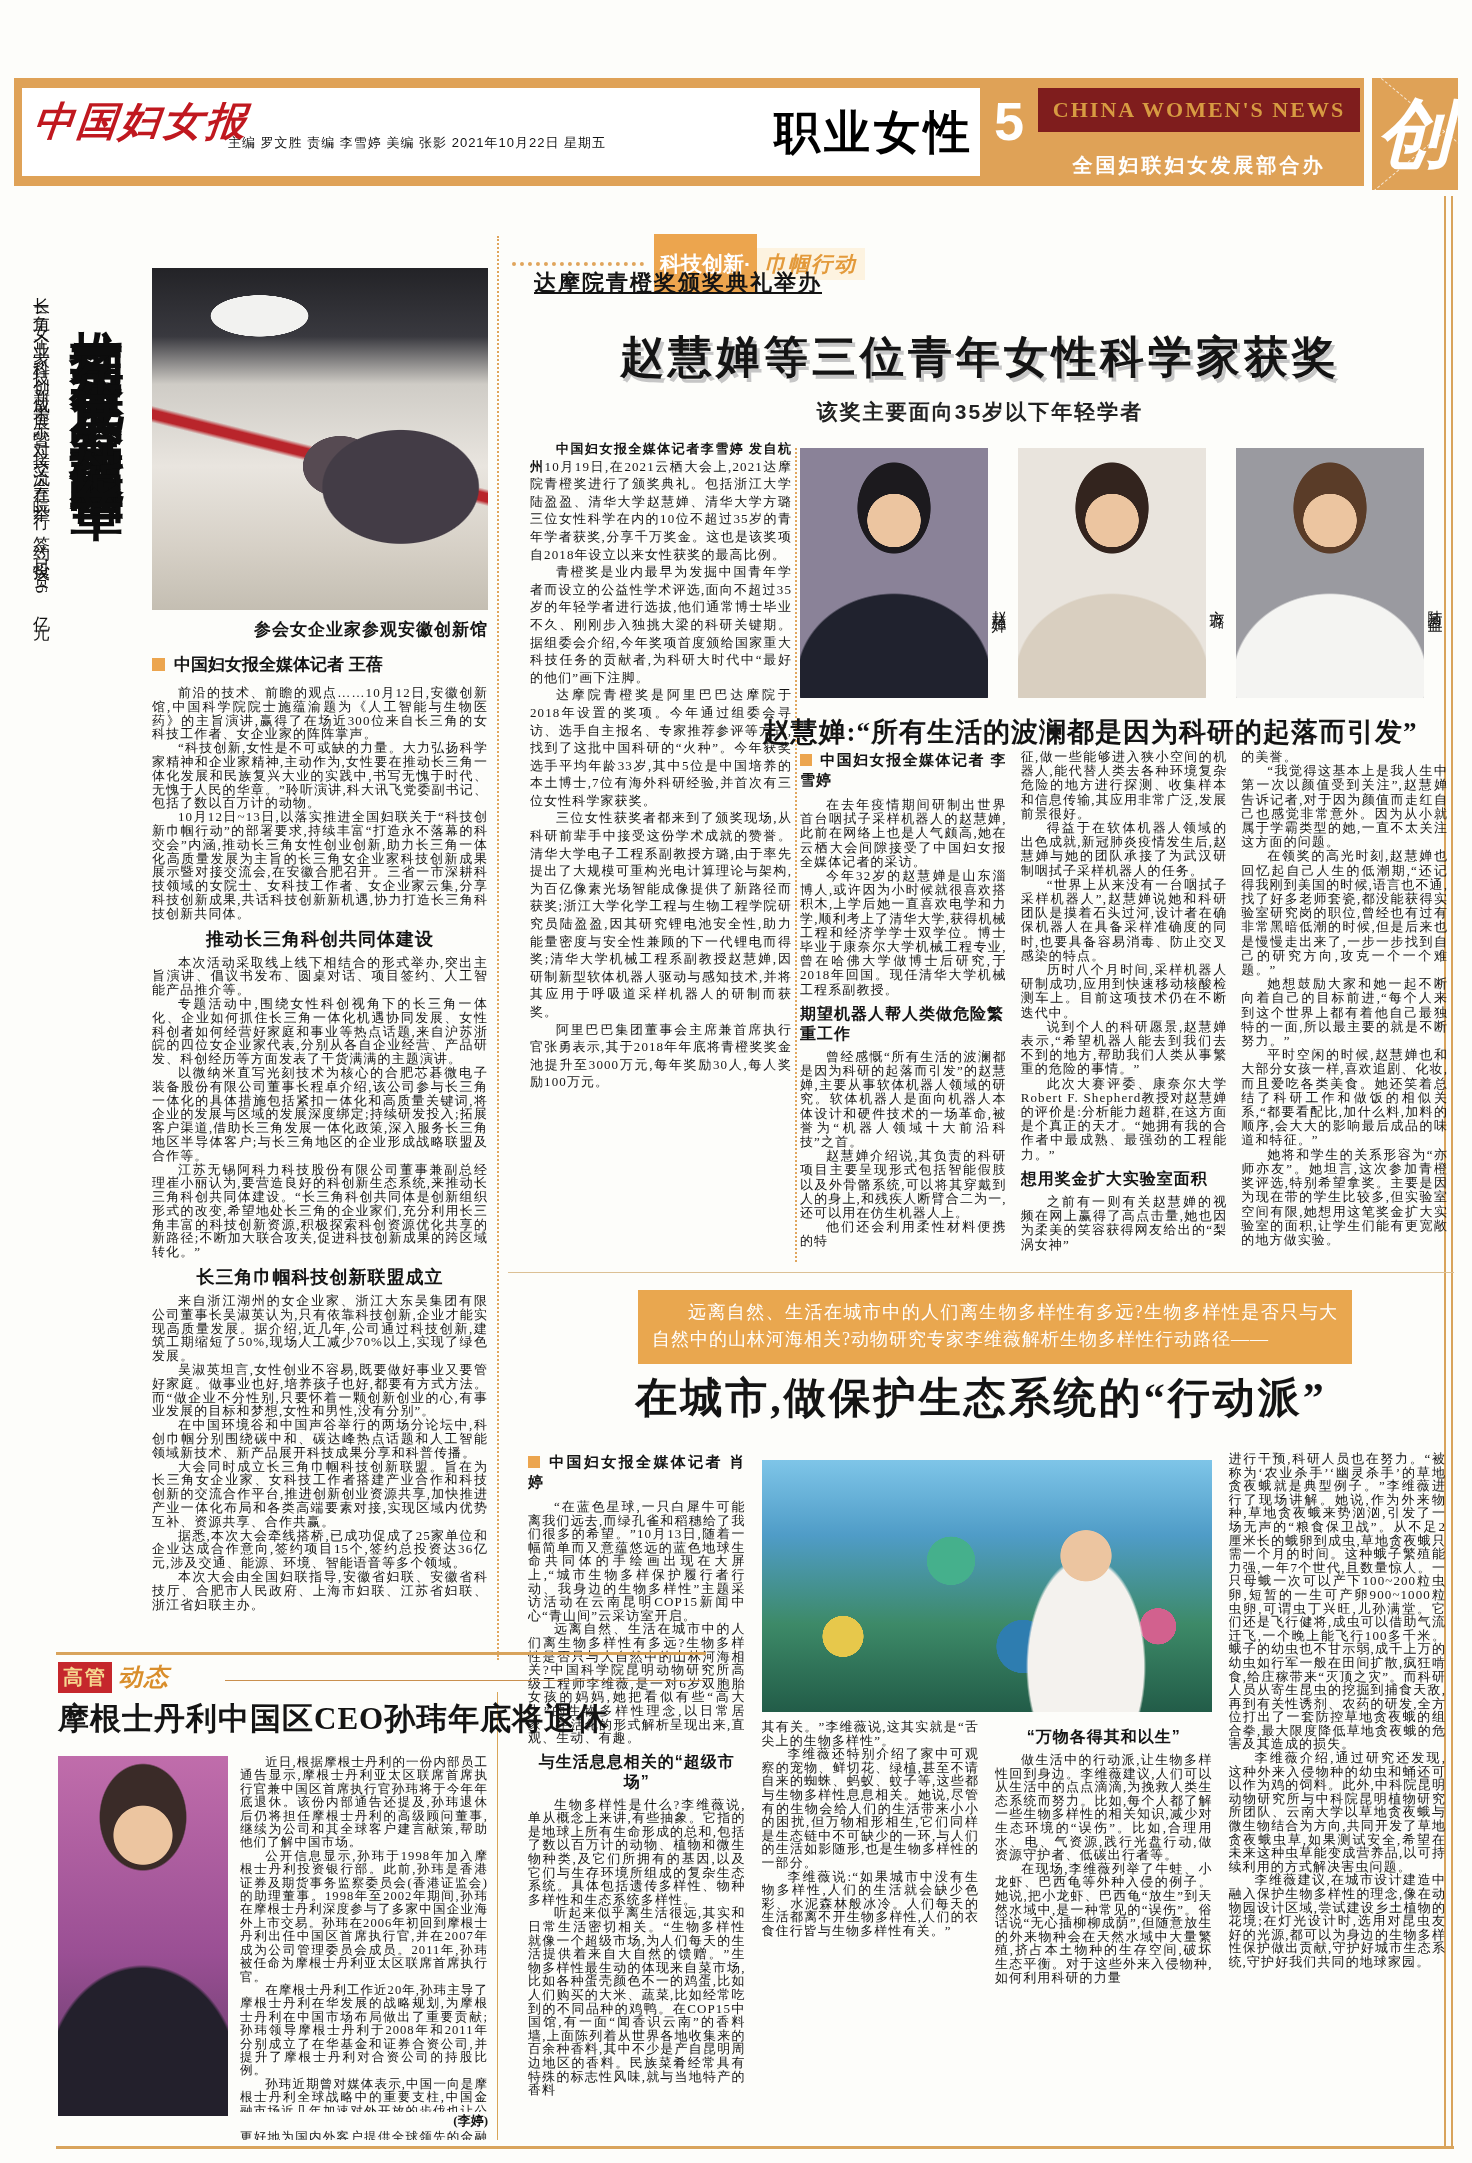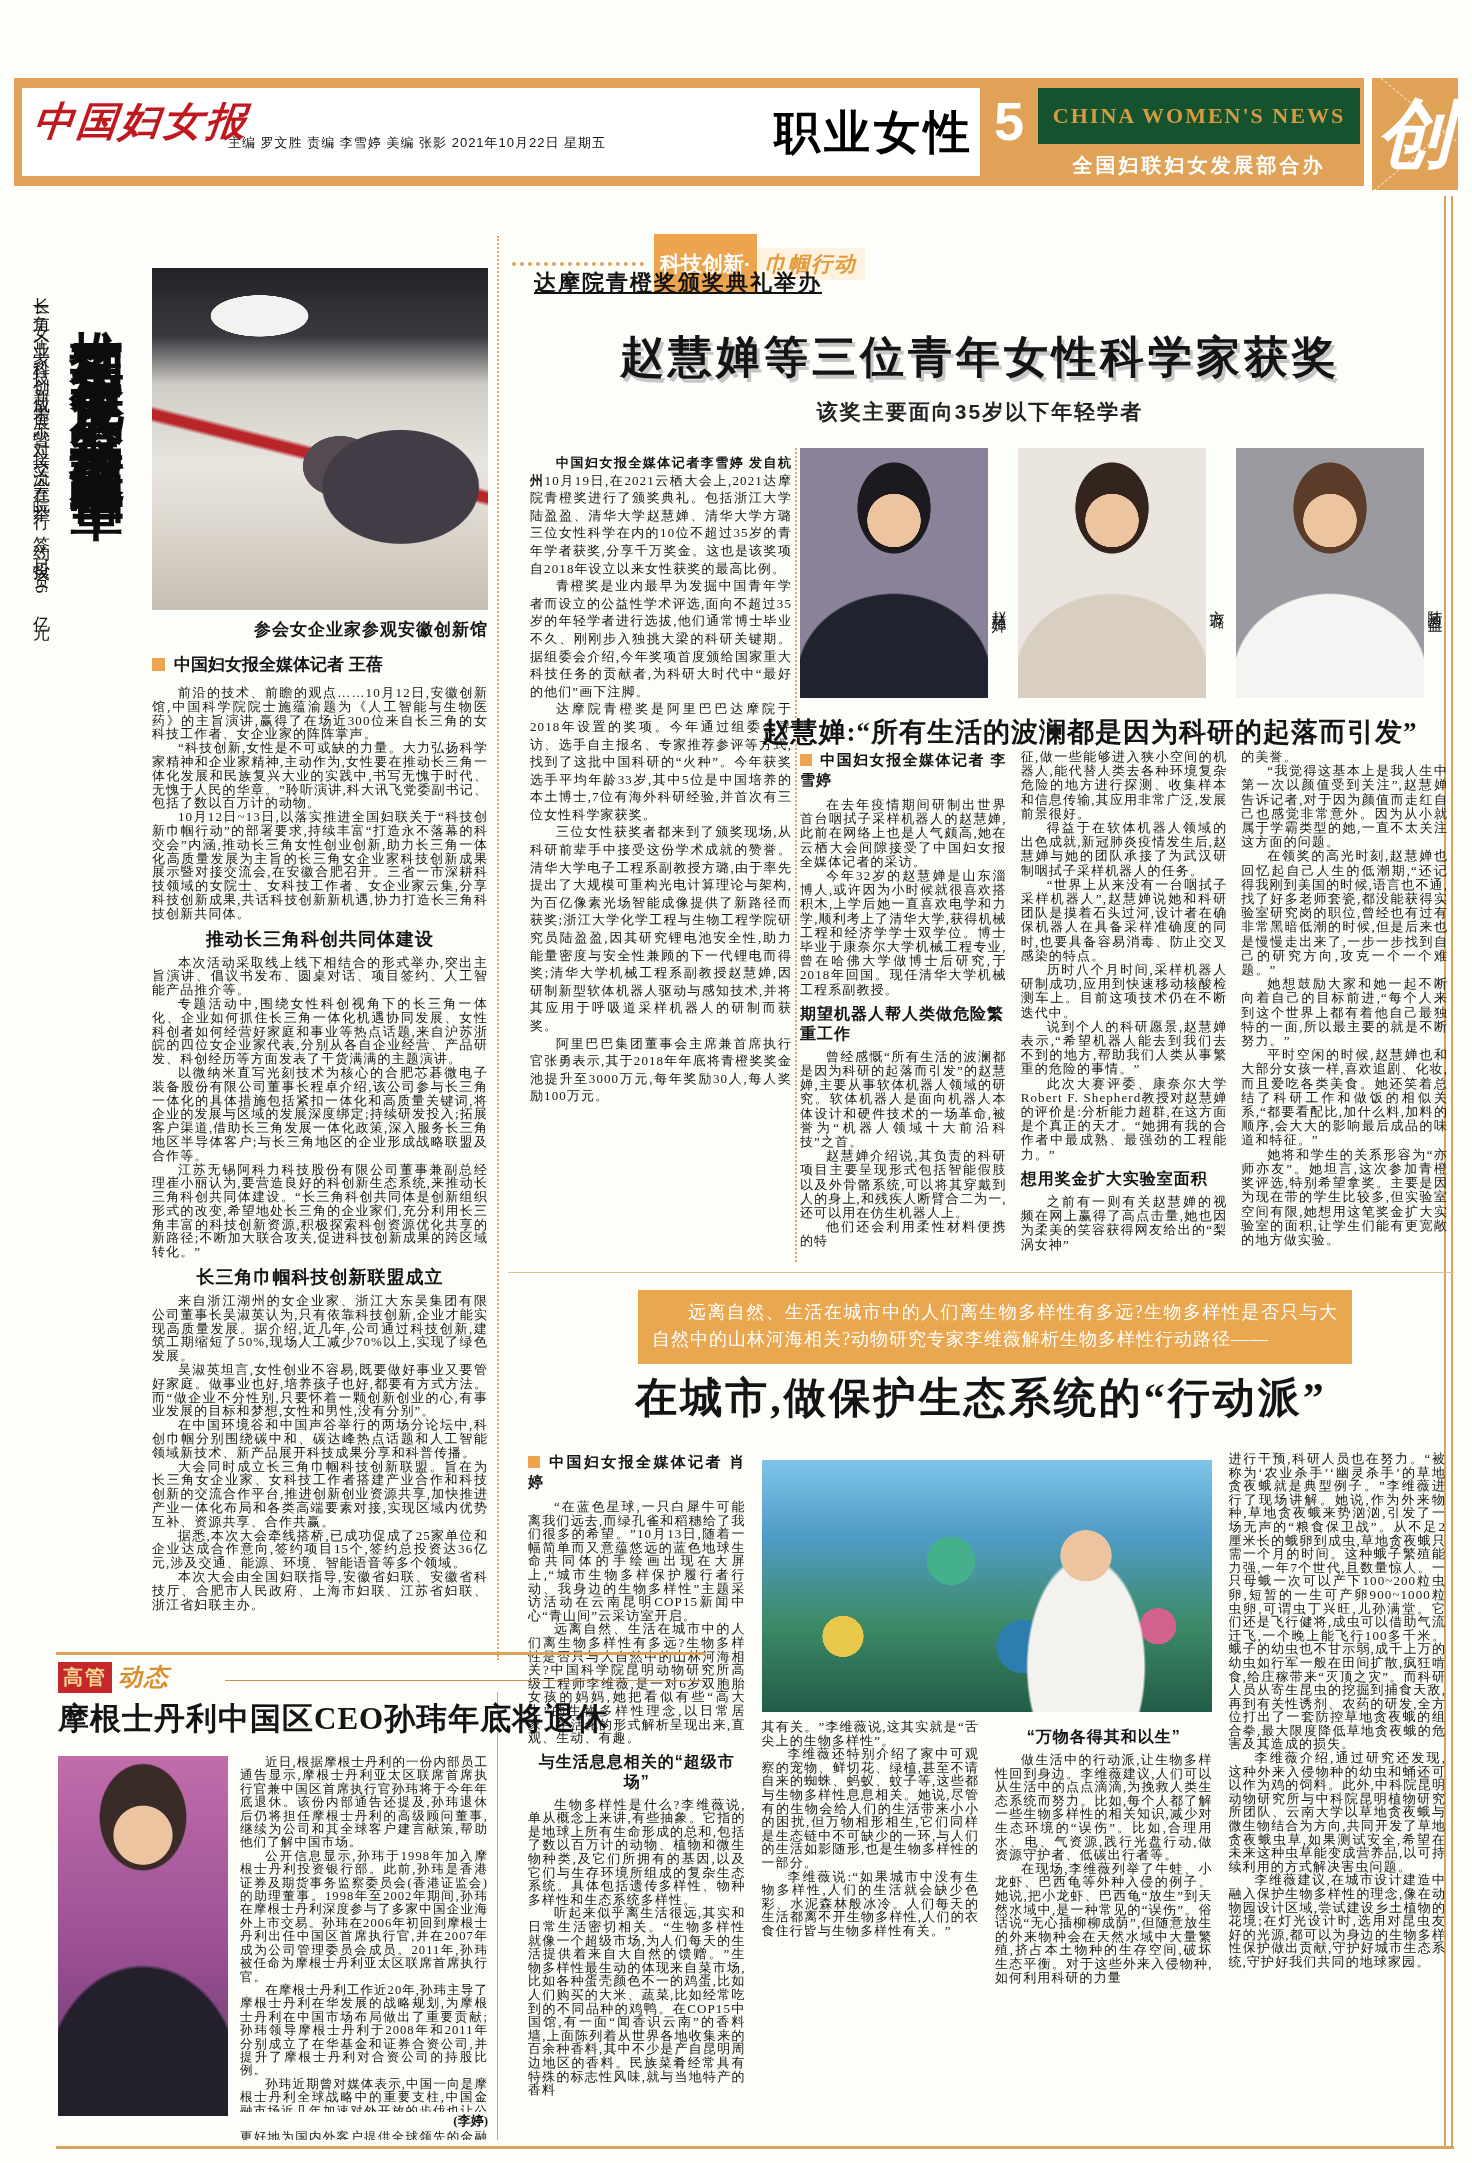--- a/index.html
+++ b/index.html
@@ -7,21 +7,21 @@
         font-family:"Liberation Serif","DejaVu Serif",serif;color:#141414;overflow:hidden;}
   .abs{position:absolute;}
   .sans{font-family:"Liberation Sans","DejaVu Sans",sans-serif;}
   
   .gold-band{left:14px;top:78px;width:1350px;height:108px;background:#dfa257;}
   .mh-panel{left:22px;top:88px;width:958px;height:88px;background:#fff;}
   .logo{left:12px;top:6px;font-style:italic;font-weight:900;font-size:40px;color:#c0181f;letter-spacing:3px;transform:skewX(-6deg);}
   .editors{left:206px;top:46px;font-size:13px;color:#111;letter-spacing:1px;}
   .sectname{right:6px;top:14px;font-weight:900;font-size:46px;letter-spacing:4px;color:#000;}
   .pageno{left:982px;top:88px;width:54px;height:68px;color:#fff;font-weight:900;font-size:54px;text-align:center;line-height:66px;}
-  .cwn{left:1038px;top:88px;width:322px;height:56px;background:#14532d;color:#d79b42;font-weight:900;font-size:22px;
+  .cwn{left:1038px;top:88px;width:322px;height:44px;background:#7f1d1d;color:#d79b42;font-weight:900;font-size:22px;
        letter-spacing:2px;display:flex;align-items:center;justify-content:center;}
   .organizer{left:1038px;top:152px;width:322px;color:#fff;font-weight:700;font-size:20px;text-align:center;letter-spacing:3px;}
   .chuang{left:1372px;top:78px;width:86px;height:112px;background:#dfa257;overflow:hidden;}
   .chuang .ch{position:absolute;left:0;top:6px;width:86px;text-align:center;color:#fff;font-weight:900;font-size:76px;font-style:italic;}
   .chuang .dash{position:absolute;left:-30%;width:160%;border-top:1px dashed rgba(255,255,255,.75);}
   
   .right-rule{left:1444px;top:196px;width:9px;height:1950px;
       background:linear-gradient(90deg,#d9a45c 0 2px,transparent 2px 7px,#d9a45c 7px 9px);}
   .bottom-rule{left:56px;top:2146px;width:1398px;height:3px;background:#d9a45c;}
   .vdot{border-left:2px dotted #e0a55c;width:0;}
@@ -54,21 +54,21 @@
   .bk-bl::before{content:"";display:inline-block;width:12px;height:12px;background:#eca54e;margin-right:8px;vertical-align:-1px;}
   
   .tagrow{left:512px;top:234px;display:flex;align-items:center;}
   .leader{width:132px;border-top:4px dotted #e0a55c;margin-right:10px;}
   .tag1{background:#eca54e;color:#fff;font-weight:800;font-size:21px;padding:16px 6px;}
   .tag2{background:#fdf3e0;color:#e39a3b;font-weight:800;font-style:italic;font-size:21px;padding:2px 8px;letter-spacing:2px;}
   .kicker2{left:534px;top:268px;font-weight:600;font-size:22px;letter-spacing:2px;text-decoration:underline;}
   .head2{left:505px;top:328px;width:950px;text-align:center;font-weight:900;font-size:44px;letter-spacing:4px;
          text-shadow:3px 4px 0 #c6c6c6;}
   .deck2{left:505px;top:398px;width:950px;text-align:center;font-weight:600;font-size:21px;letter-spacing:2px;color:#222;}
-  .a2col1{left:530px;top:454px;width:262px;height:858px;overflow:hidden;line-height:17.6px;}
+  .a2col1{left:530px;top:440px;width:262px;height:858px;overflow:hidden;line-height:17.6px;}
   .a2col1 b{font-family:"Liberation Sans","DejaVu Sans",sans-serif;}
   
   .photorow{left:800px;top:448px;width:648px;height:250px;display:flex;gap:10px;}
   .punit{display:flex;}
   .portrait{width:188px;height:250px;position:relative;overflow:hidden;
      background-color:var(--bg);
      background-image:
        radial-gradient(circle 27px at 50% 29%, #ecc5a0 98%, rgba(0,0,0,0) 100%),
        radial-gradient(ellipse 37px 46px at 50% 24%, var(--hair) 98%, rgba(0,0,0,0) 100%),
        radial-gradient(ellipse 52% 34% at 50% 92%, var(--coat) 98%, rgba(0,0,0,0) 100%);}

